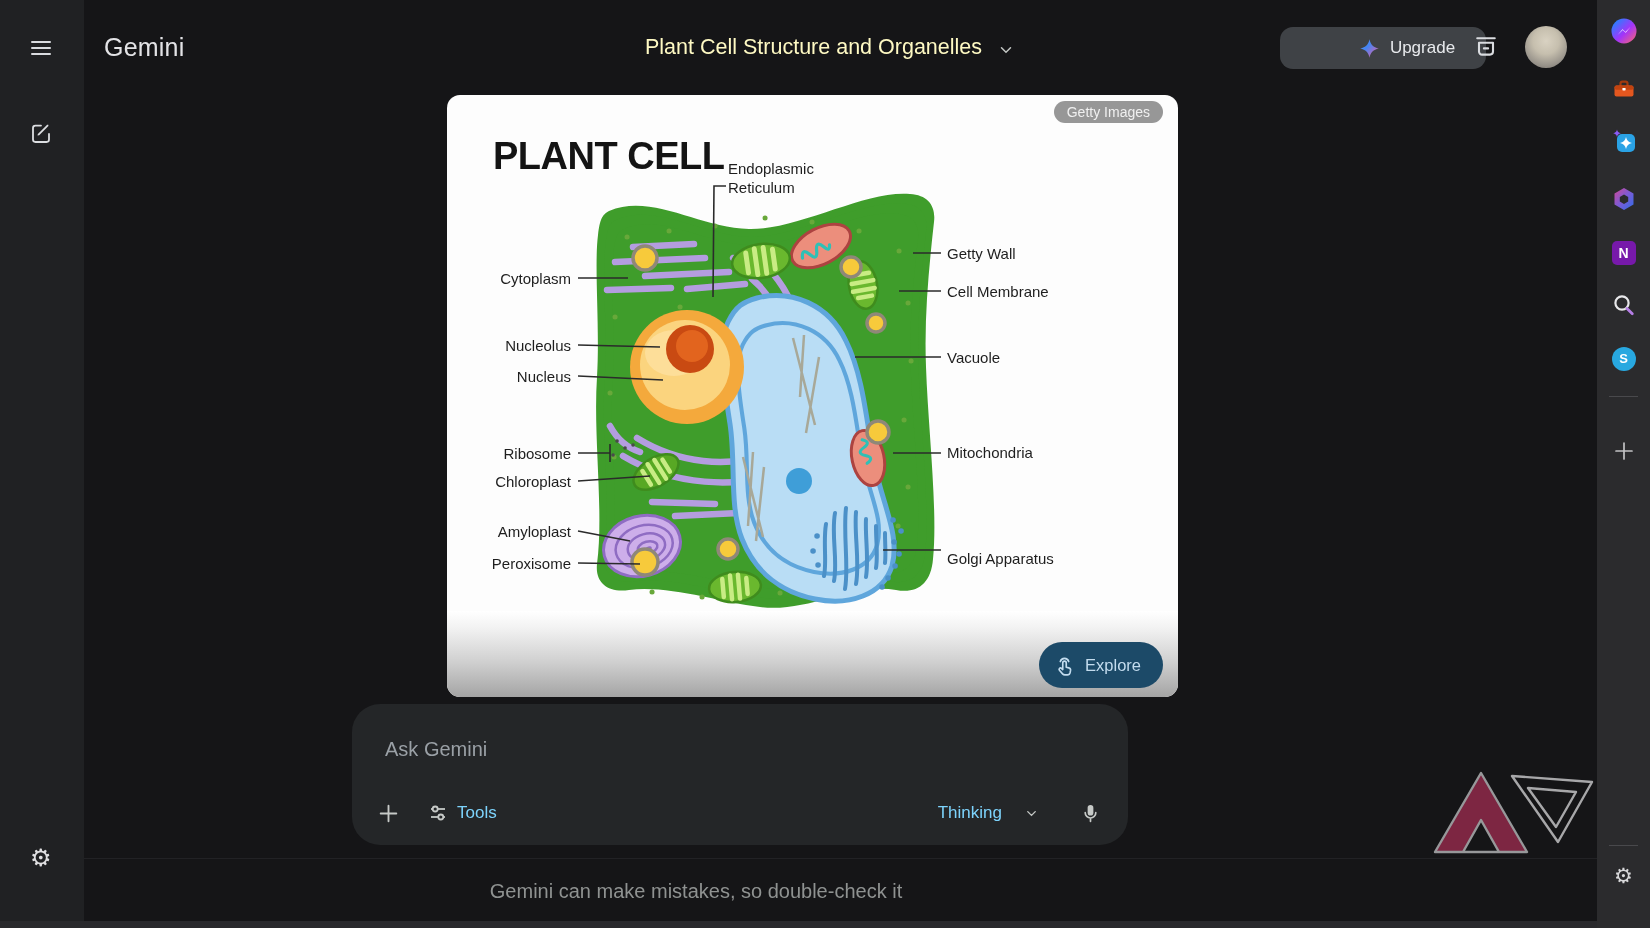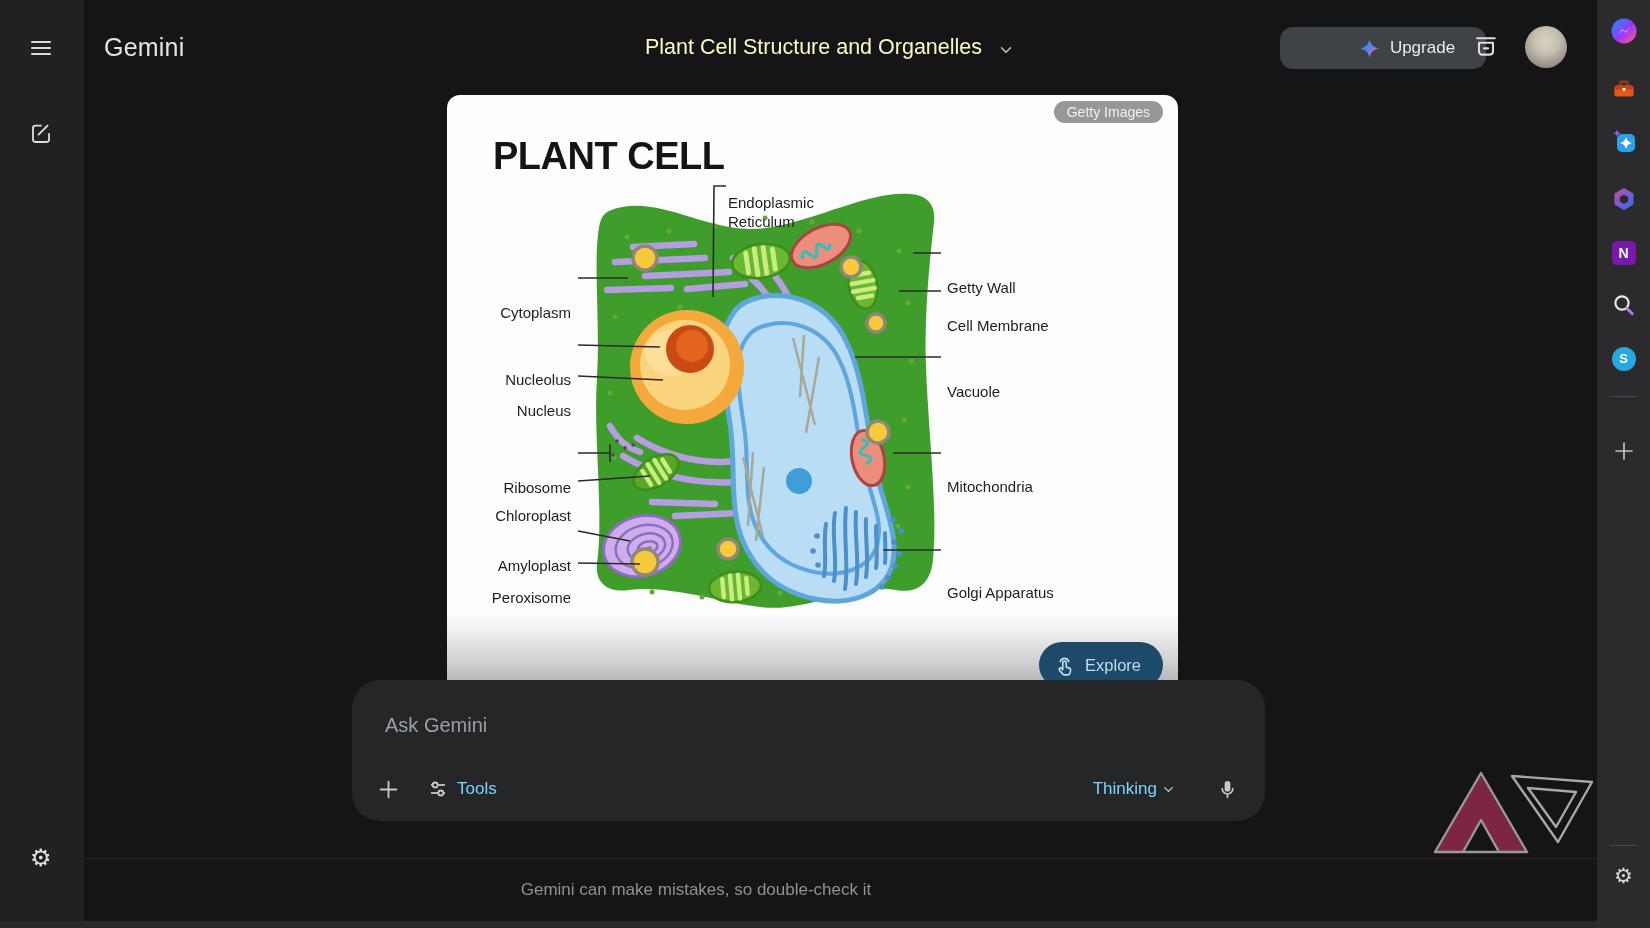--- a/index.html
+++ b/index.html
@@ -33,36 +33,36 @@
     color:#fff;font-weight:bold;font-size:14px;}
   .circ-icon{width:24px;height:24px;border-radius:50%;display:flex;align-items:center;justify-content:center;
     color:#fff;font-weight:bold;font-size:13px;}
 
   
   .card{left:447px;top:95px;width:731px;height:602px;background:#fdfdfd;border-radius:13px;overflow:hidden;}
   .card svg.diagram{position:absolute;left:0;top:0;}
   .getty-badge{right:15px;top:6px;background:rgba(125,125,125,.80);color:#f0f0f0;font-size:14px;
     padding:3px 13px;border-radius:13px;}
   .diagram-title{left:46px;top:40px;font-size:38px;font-weight:bold;color:#141414;letter-spacing:-.5px;}
-  .dlabel{font-size:15px;color:#1e1e1e;white-space:nowrap;line-height:19px;margin-top:34px;}
+  .dlabel{font-size:15px;color:#1e1e1e;white-space:nowrap;line-height:19px;}
   .dlabel.r{text-align:right;}
   .card-fade{left:0;right:0;top:516px;height:86px;
     background:linear-gradient(180deg,#ffffff 0%,#f2f2f2 20%,#cfcfcf 60%,#a4a4a4 100%);}
   .explore-btn{right:15px;bottom:9px;height:46px;border-radius:23px;background:#1c4a68;
     display:flex;align-items:center;gap:10px;padding:0 22px 0 15px;cursor:pointer;}
   .explore-btn span{color:#c3dcee;font-size:16.5px;}
 
   
-  .composer{left:352px;top:680px;width:913px;height:141px;background:#242628;border-radius:28px;cursor:text;}
+  .composer{left:352px;top:704px;width:776px;height:141px;background:#242628;border-radius:28px;cursor:text;}
   .placeholder{left:33px;top:34px;font-size:20px;color:#9aa0a6;}
   .composer-row{left:24px;right:26px;bottom:15px;height:34px;display:flex;align-items:center;justify-content:space-between;}
   .row-group{display:flex;align-items:center;}
   .tools-label,.model-label{font-size:17px;color:#7dd3fc;}
   .footer-line{left:84px;top:858px;width:1513px;height:1px;background:#222225;}
-  .disclaimer{left:84px;top:880px;width:1224px;text-align:center;font-size:17px;color:#8f9291;}
+  .disclaimer{left:84px;top:880px;width:1224px;text-align:center;font-size:20px;color:#8f9291;}
   .scroll-strip{left:0;bottom:0;width:1597px;height:7px;background:#29292c;cursor:pointer;}
 </style>
 </head>
 <body>
 
 <div class="abs left-sidebar">
   <div class="abs hamburger">
       <div></div>
       <div></div>
       <div></div>
@@ -307,21 +307,21 @@
             <path d="M3,6 H17"></path>
               <circle cx="7.2" cy="6" r="2.5" fill="#242628"></circle>
             <path d="M3,14 H17"></path>
               <circle cx="12.8" cy="14" r="2.5" fill="#242628"></circle>
           </g>
         </svg>
         <span class="tools-label">Tools</span>
       </div>
     </div>
     <div class="row-group" style="gap:14px">
-      <div class="row-group" style="gap:4px">
+      <div class="row-group" style="gap:22px">
         <span class="model-label">Thinking</span>
         <svg width="15" height="15" viewBox="0 0 24 24">
           <path d="M6,9 L12,15 L18,9" fill="none" stroke="#c6c9c7" stroke-width="2.2" stroke-linecap="round"></path>
         </svg>
       </div>
       <svg width="23" height="23" viewBox="0 0 24 24" style="margin-left:26px">
         <path d="M12,3 a3,3 0 0 1 3,3 v5.2 a3,3 0 0 1 -6,0 V6 a3,3 0 0 1 3,-3 Z" fill="#c6c9c7"></path>
         <path d="M6.5,11.2 a5.5,5.5 0 0 0 11,0 M12,16.8 V20.2" fill="none" stroke="#c6c9c7" stroke-width="1.8" stroke-linecap="round"></path>
       </svg>
     </div>

